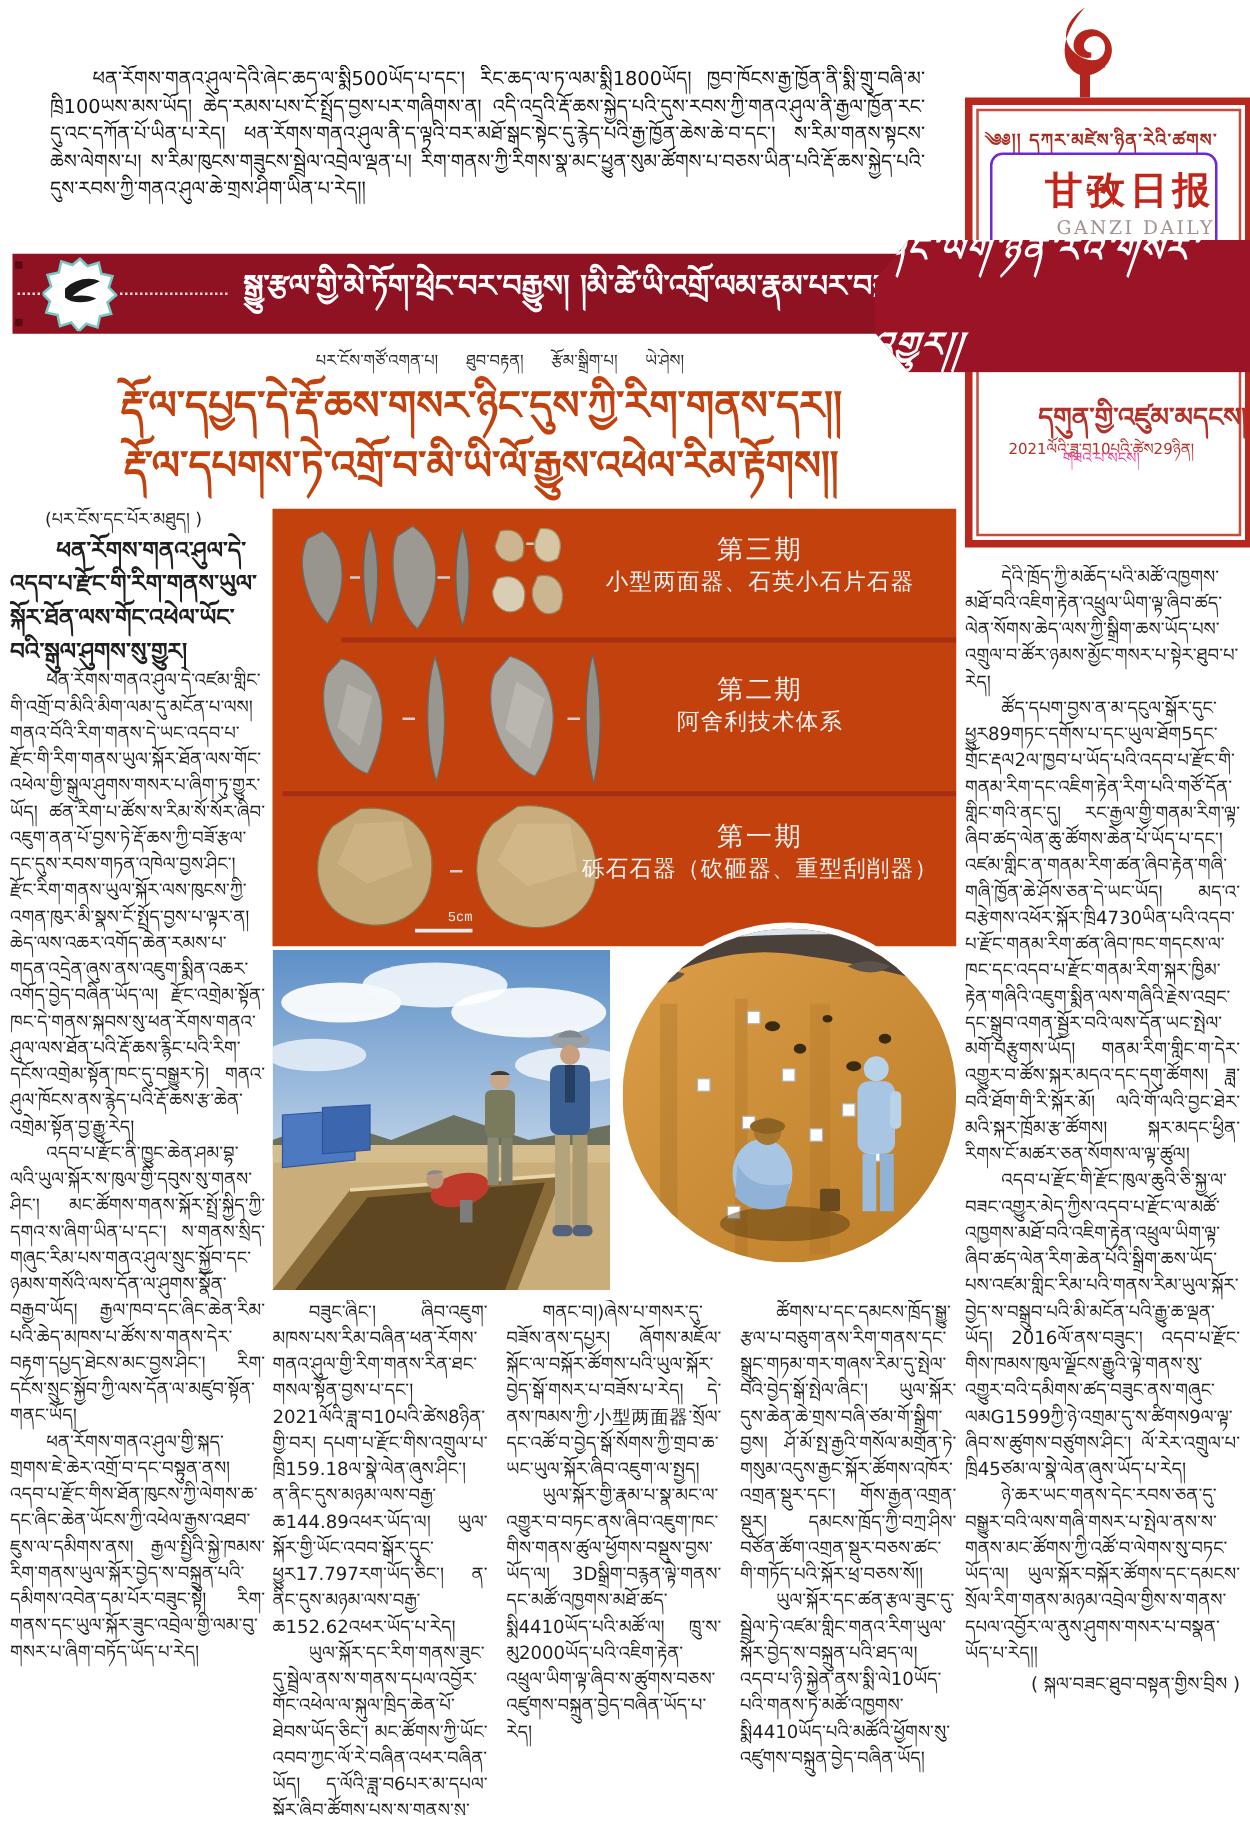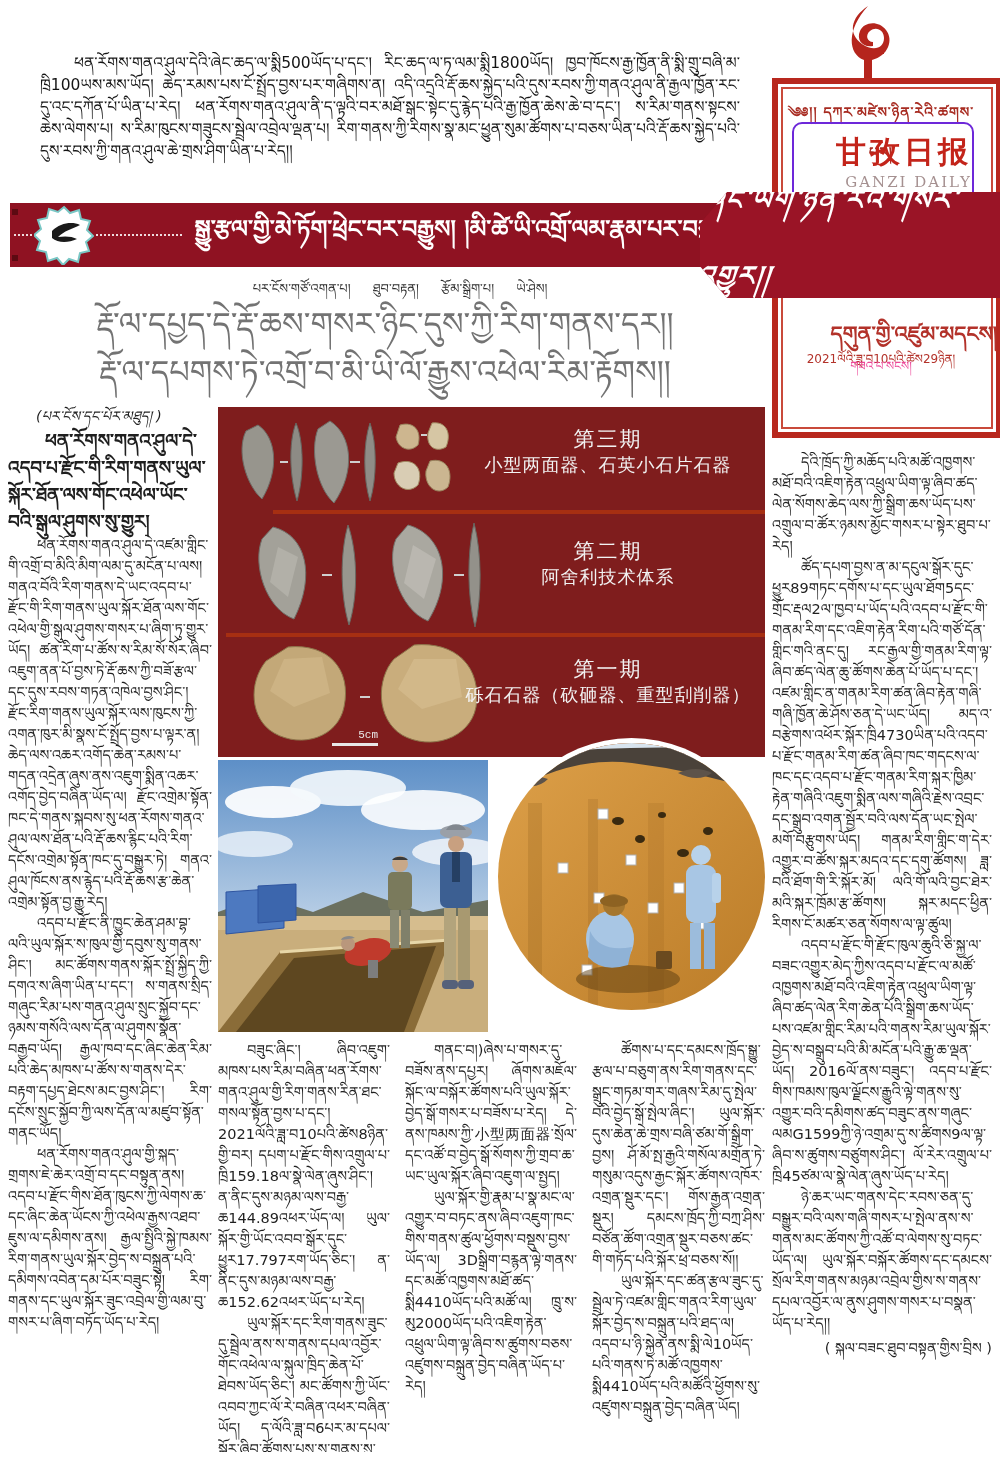--- a/index.html
+++ b/index.html
@@ -30,39 +30,39 @@
                justify-content:center;color:#ffffff;font-size:24px;font-weight:bold;}
   .band-emblem{position:absolute;left:24px;top:2px;width:60px;height:60px;}
   .ribbon{left:700px;top:192px;width:300px;height:106px;background:#9a1426;
           clip-path:polygon(0 30%,9% 0,100% 0,100% 100%,9% 100%,0 70%);
           display:flex;align-items:center;justify-content:center;}
   .ribbon-text{color:#ffffff;font-size:27px;font-style:italic;font-weight:bold;letter-spacing:2px;
                transform:skewX(-6deg);}
   
   .byline{left:120px;top:274px;width:560px;text-align:center;font-size:13px;color:#2c2c2c;}
   .byline span{margin:0 9px;}
-  .headline{left:0;top:300px;width:770px;text-align:center;font-weight:normal;color:#737373;}
+  .headline{left:0;top:300px;width:770px;text-align:center;font-weight:bold;color:#c2410c;}
   .headline .l1{font-size:32px;line-height:48px;}
   .headline .l2{font-size:32px;line-height:48px;}
   
-  .figure{left:218px;top:407px;width:547px;height:350px;background:#7f1d1d;}
+  .figure{left:218px;top:407px;width:547px;height:350px;background:#c2410c;}
   .fig-label{position:absolute;width:300px;text-align:center;color:#f2f2f2;}
   .fig-title{font-size:21px;letter-spacing:2px;}
   .fig-desc{font-size:18px;letter-spacing:1px;}
   .scale{position:absolute;left:114px;top:322px;color:#e8e8e8;font-size:11px;text-align:right;width:46px;font-family:Liberation Mono, monospace;}
   .scale .bar{height:3px;background:#e8e8e8;margin-top:2px;}
   
   .photoL{left:218px;top:760px;width:270px;height:272px;overflow:hidden;}
   .photoC{left:498px;top:743px;width:267px;height:267px;border-radius:50%;overflow:hidden;
           box-shadow:0 0 0 5px #ffffff;}
   
   .col{font-size:14.5px;line-height:21px;text-align:justify;color:#1f1f1f;overflow:hidden;}
   .col p{margin:0;text-indent:2em;}
   .col-left{left:8px;top:406px;width:204px;height:1046px;}
-  .cont-note{font-size:14px;text-indent:1.5em;color:#1f1f1f;margin:0 0 4px 0;font-style:italic;}
+  .cont-note{font-size:14px;text-indent:1.5em;color:#1f1f1f;margin:0 0 4px 0;}
   .lead{font-size:18.5px;line-height:27px;font-weight:bold;margin:0 0 6px 0;text-indent:2em;}
   .col-m1{left:218px;top:1040px;width:172px;height:412px;}
   .col-m2{left:405px;top:1040px;width:172px;height:412px;}
   .col-m3{left:592px;top:1040px;width:173px;height:412px;}
   .col-right{left:772px;top:428px;width:220px;height:1024px;margin-top:24px;}
   .credit{text-align:right;text-indent:0 !important;margin-top:4px !important;}
 </style>
 </head>
 <body>
 

